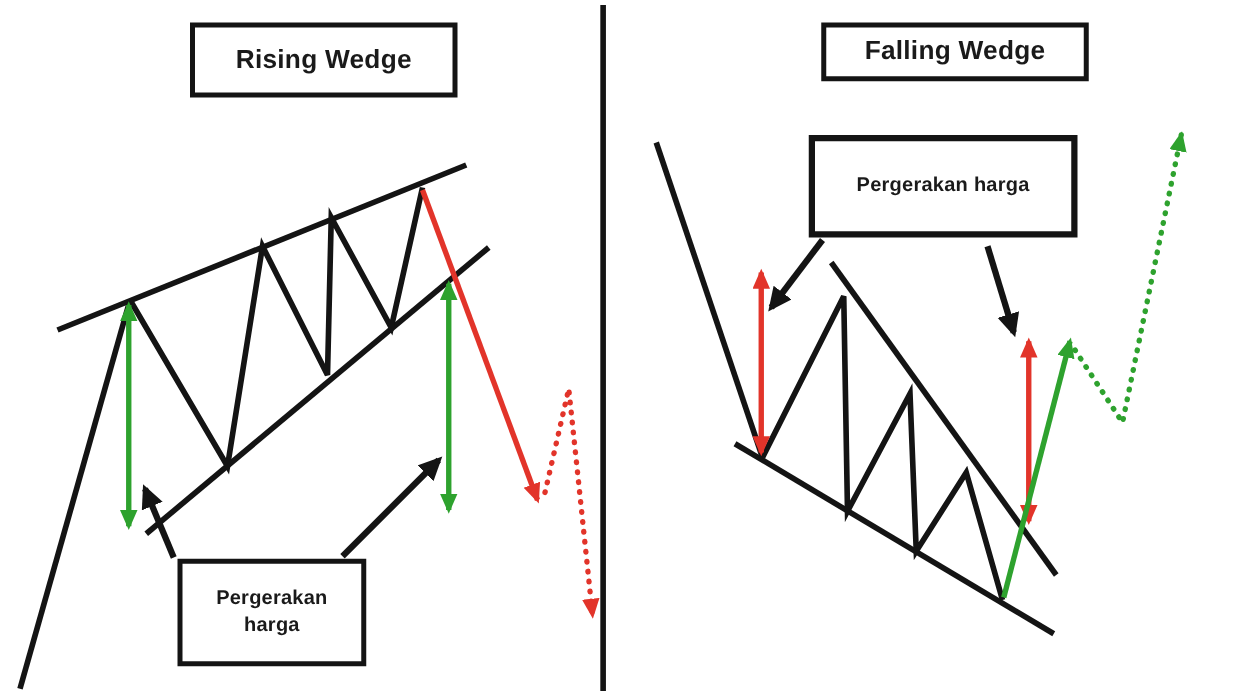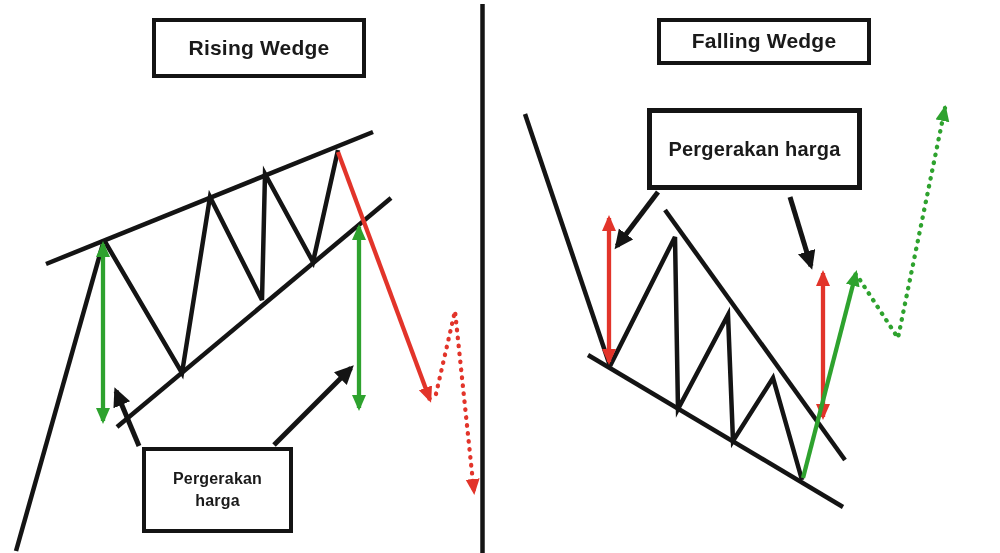--- a/index.html
+++ b/index.html
@@ -28,21 +28,21 @@
     border:4.5px solid #141414;
     display:flex;flex-direction:column;
     align-items:center;justify-content:center;
     text-align:center;
     font-weight:bold;
     color:#1a1a1a;
     letter-spacing:.2px;
     line-height:1.35;
   }
   .title-box{font-size:21px;}
-  .note-box{font-size:20px;}
+  .note-box{font-size:16px;}
   .note-box.small{font-size:16px;text-align:right;}
 </style>
 </head>
 <body>
 
 <div class="stage">
 
   <svg width="1000" height="553" viewBox="0 0 1000 553">
     <defs>
       <marker id="ah-up" markerUnits="userSpaceOnUse" markerWidth="20" markerHeight="20" refX="13" refY="7" orient="auto-start-reverse">

